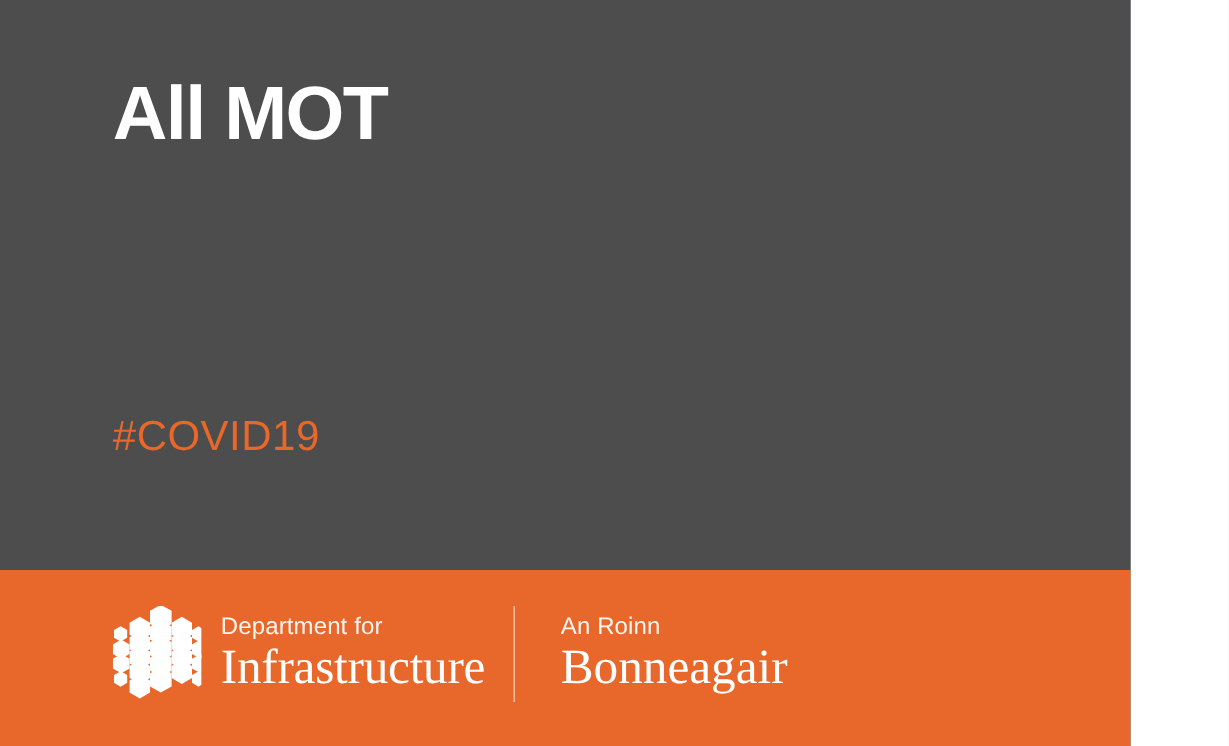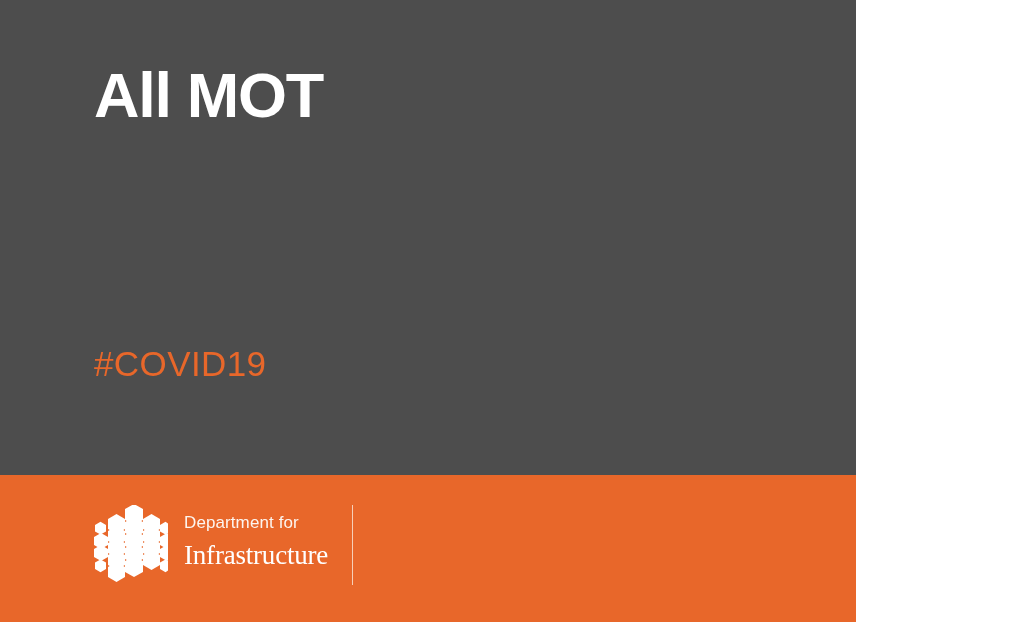--- a/index.html
+++ b/index.html
@@ -8,21 +8,21 @@
     padding: 0;
     background: #ffffff;
   }
   body {
     font-family: "Liberation Sans", sans-serif;
     -webkit-font-smoothing: antialiased;
   }
 
   #poster {
     position: relative;
-    width: 856px;
+    width: 942px;
     height: 622px;
     overflow: hidden;
     background: #0f172a;
   }
 
   
   .message-panel {
     position: absolute;
     left: 0;
     top: 0;
@@ -92,31 +92,31 @@
 
   .wordmark {
     margin-left: 16px;
     display: flex;
     flex-direction: column;
     justify-content: center;
   }
 
   .wordmark-kicker {
     font-family: "Liberation Sans", sans-serif;
-    font-size: 17px;
+    font-size: 20px;
     line-height: 19px;
     font-weight: normal;
     color: #fdf5ef;
     letter-spacing: 0.1px;
     white-space: nowrap;
   }
 
   .wordmark-name {
     font-family: "Liberation Serif", serif;
-    font-size: 27px;
+    font-size: 41px;
     line-height: 44px;
     font-weight: normal;
     color: #ffffff;
     letter-spacing: -0.2px;
     white-space: nowrap;
     margin-top: 1px;
   }
 
   .lockup-divider {
     width: 1px;
@@ -182,19 +182,21 @@
       </svg>
 
       <div class="wordmark english">
         <span class="wordmark-kicker">Department for</span>
         <span class="wordmark-name">Infrastructure</span>
       </div>
 
       <div class="lockup-divider"></div>
 
       <div class="wordmark irish">
+        <span class="wordmark-kicker">An Roinn</span>
+        <span class="wordmark-name">Bonneagair</span>
       </div>
 
     </div>
 
   </div>
 
 </div>
 
 </body></html>

